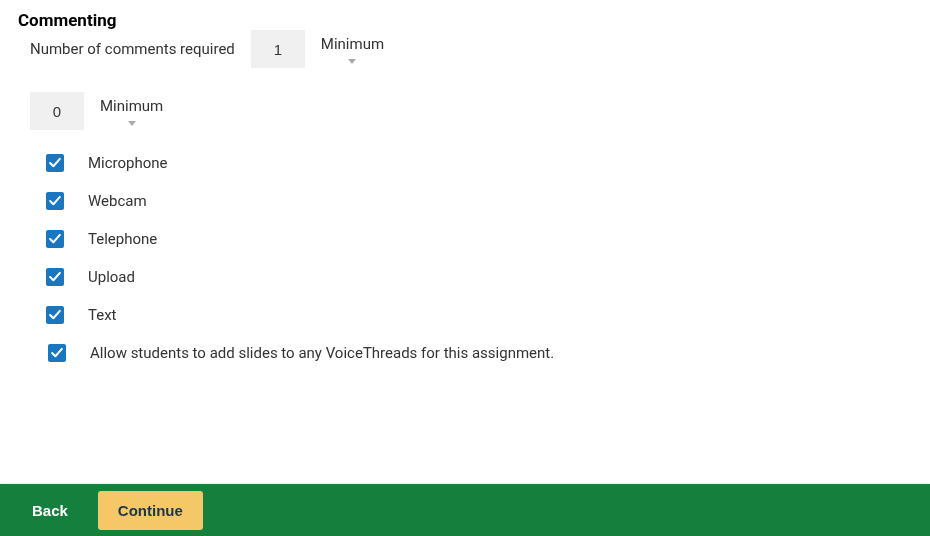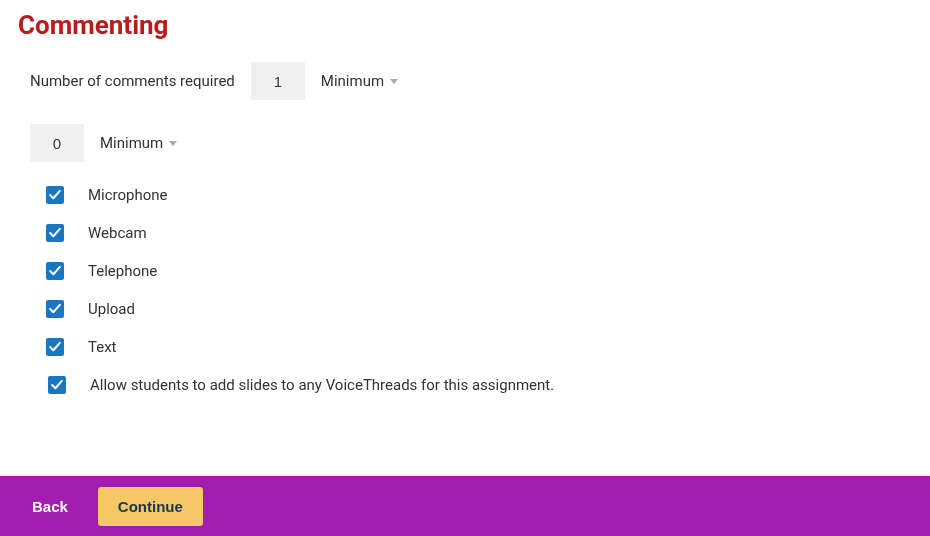--- a/index.html
+++ b/index.html
@@ -12,24 +12,23 @@
       width: 930px;
       height: 536px;
       background: #ffffff;
       color: #333;
       position: relative;
     }
     .content {
       padding: 10px 18px 0 18px;
     }
     h2.section-heading {
-      font-size: 26px;
-      font-weight: 700;
-      color: #b91c1c;
-      margin-bottom: 22px;
+      font-size: 17px;
+      font-weight: 700;
+      color: #000000;
     }
     .field-row {
       display: flex;
       align-items: center;
       margin-left: 12px;
       margin-bottom: 24px;
       gap: 16px;
     }
     .field-label {
       font-size: 15px;
@@ -49,20 +48,21 @@
       color: #333;
       outline: none;
     }
     .dropdown {
       display: inline-flex;
       align-items: center;
       gap: 6px;
       font-size: 15px;
       color: #333;
       cursor: pointer;
+      flex-direction: column;
     }
     .chevron-down {
       width: 0;
       height: 0;
       border-left: 4px solid transparent;
       border-right: 4px solid transparent;
       border-top: 5px solid #aaa;
     }
     h3.subsection-heading {
       font-size: 18px;
@@ -105,22 +105,22 @@
     }
     .checkbox-label {
       font-size: 15px;
       color: #333;
     }
     .footer {
       position: absolute;
       bottom: 0;
       left: 0;
       right: 0;
-      background: #a21caf;
-      height: 60px;
+      background: #15803d;
+      height: 52px;
       display: flex;
       align-items: center;
       padding: 0 32px;
       gap: 30px;
       box-shadow: 0 -1px 2px rgba(0,0,0,0.08);
     }
     .back-btn {
       background: transparent;
       border: none;
       color: #ffffff;

